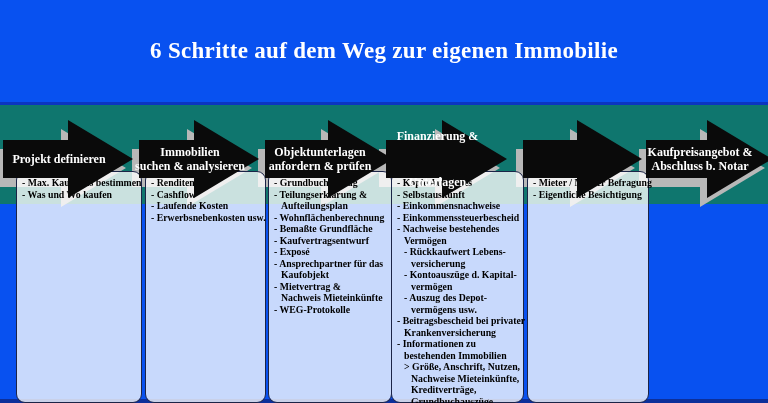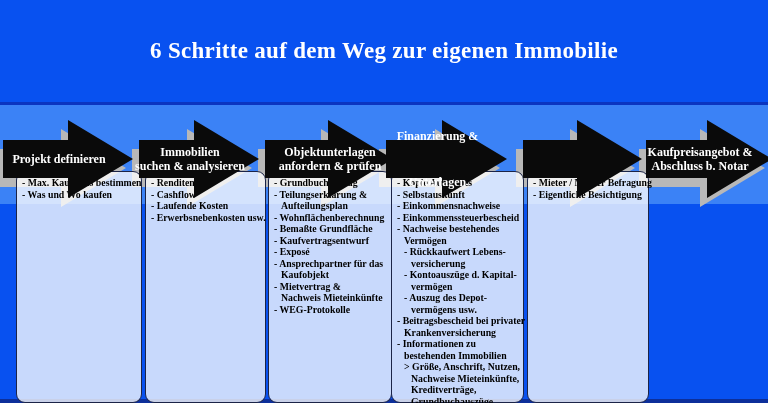--- a/index.html
+++ b/index.html
@@ -1,18 +1,18 @@
 <!DOCTYPE html>
 <html><head>
 <meta charset="utf-8">
 <style>
   html,body{margin:0;padding:0;background:#e8e8e8;}
   .stage{
     position:relative;width:768px;height:403px;overflow:hidden;
-    background:#3b82f6;
+    background:#0f766e;
     font-family:"Liberation Serif","DejaVu Serif",serif;
   }
   
   .header{
     position:absolute;left:0;top:0;width:768px;height:102px;
     background:#0851f0;
     display:flex;flex-direction:column;align-items:center;justify-content:center;
     gap:2px;
   }
   .title-line{
@@ -175,21 +175,21 @@
         </svg>
         <div class="arrow-label" style="width: 102px; align-items: center;">
           <div>Immobilien</div>
           <div>suchen &amp; analysieren</div>
         </div>
       </div>
       <div class="arrow-wrap" style="left: 265px; top: 112px;">
         <svg width="128" height="78" viewBox="0 0 128 78">
           <polygon points="0,20 63,20 63,0 128,39 63,78 63,58 0,58" fill="#0a0a0a"></polygon>
         </svg>
-        <div class="arrow-label" style="width: 110px; padding-left: 10px;">
+        <div class="arrow-label" style="width: 110px;">
           <div>Objektunterlagen</div>
           <div>anfordern &amp; prüfen</div>
         </div>
       </div>
       <div class="arrow-wrap" style="left: 386px; top: 112px;">
         <svg width="121" height="78" viewBox="0 0 121 78">
           <polygon points="0,20 56,20 56,0 121,39 56,78 56,58 0,58" fill="#0a0a0a"></polygon>
         </svg>
         <div class="arrow-label" style="width: 103px; gap: 32px;">
           <div>Finanzierung &amp;</div>

